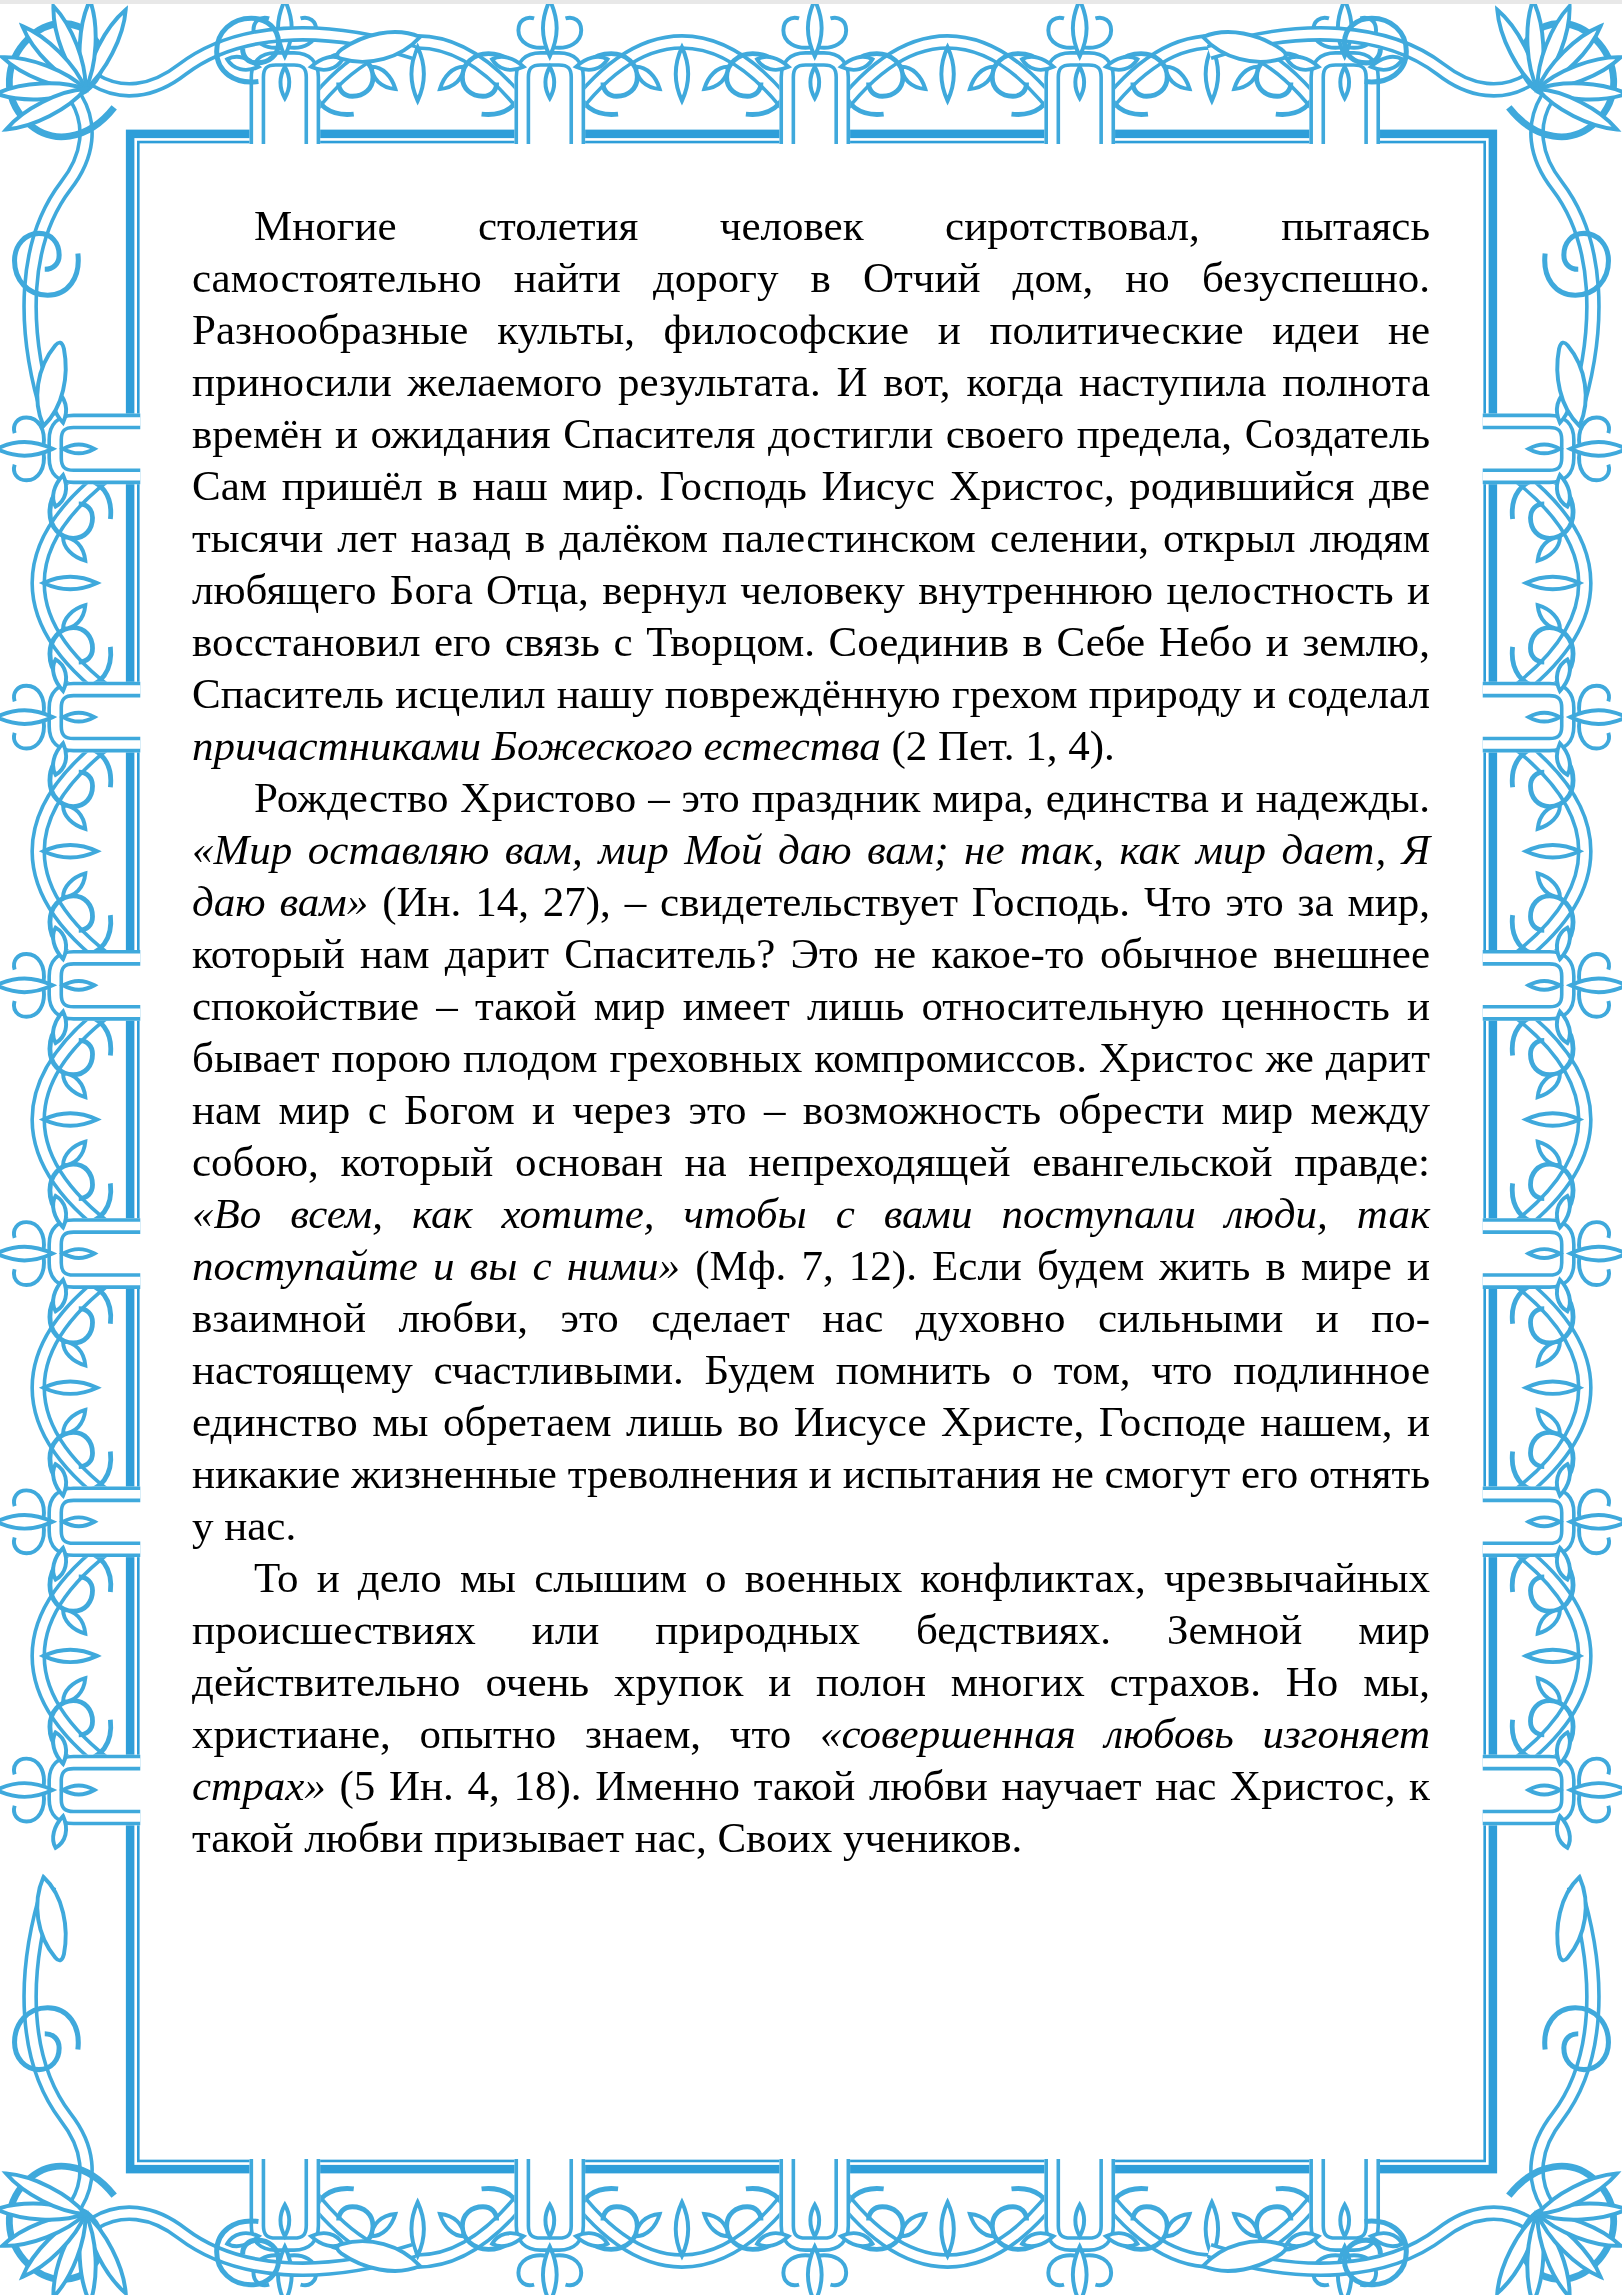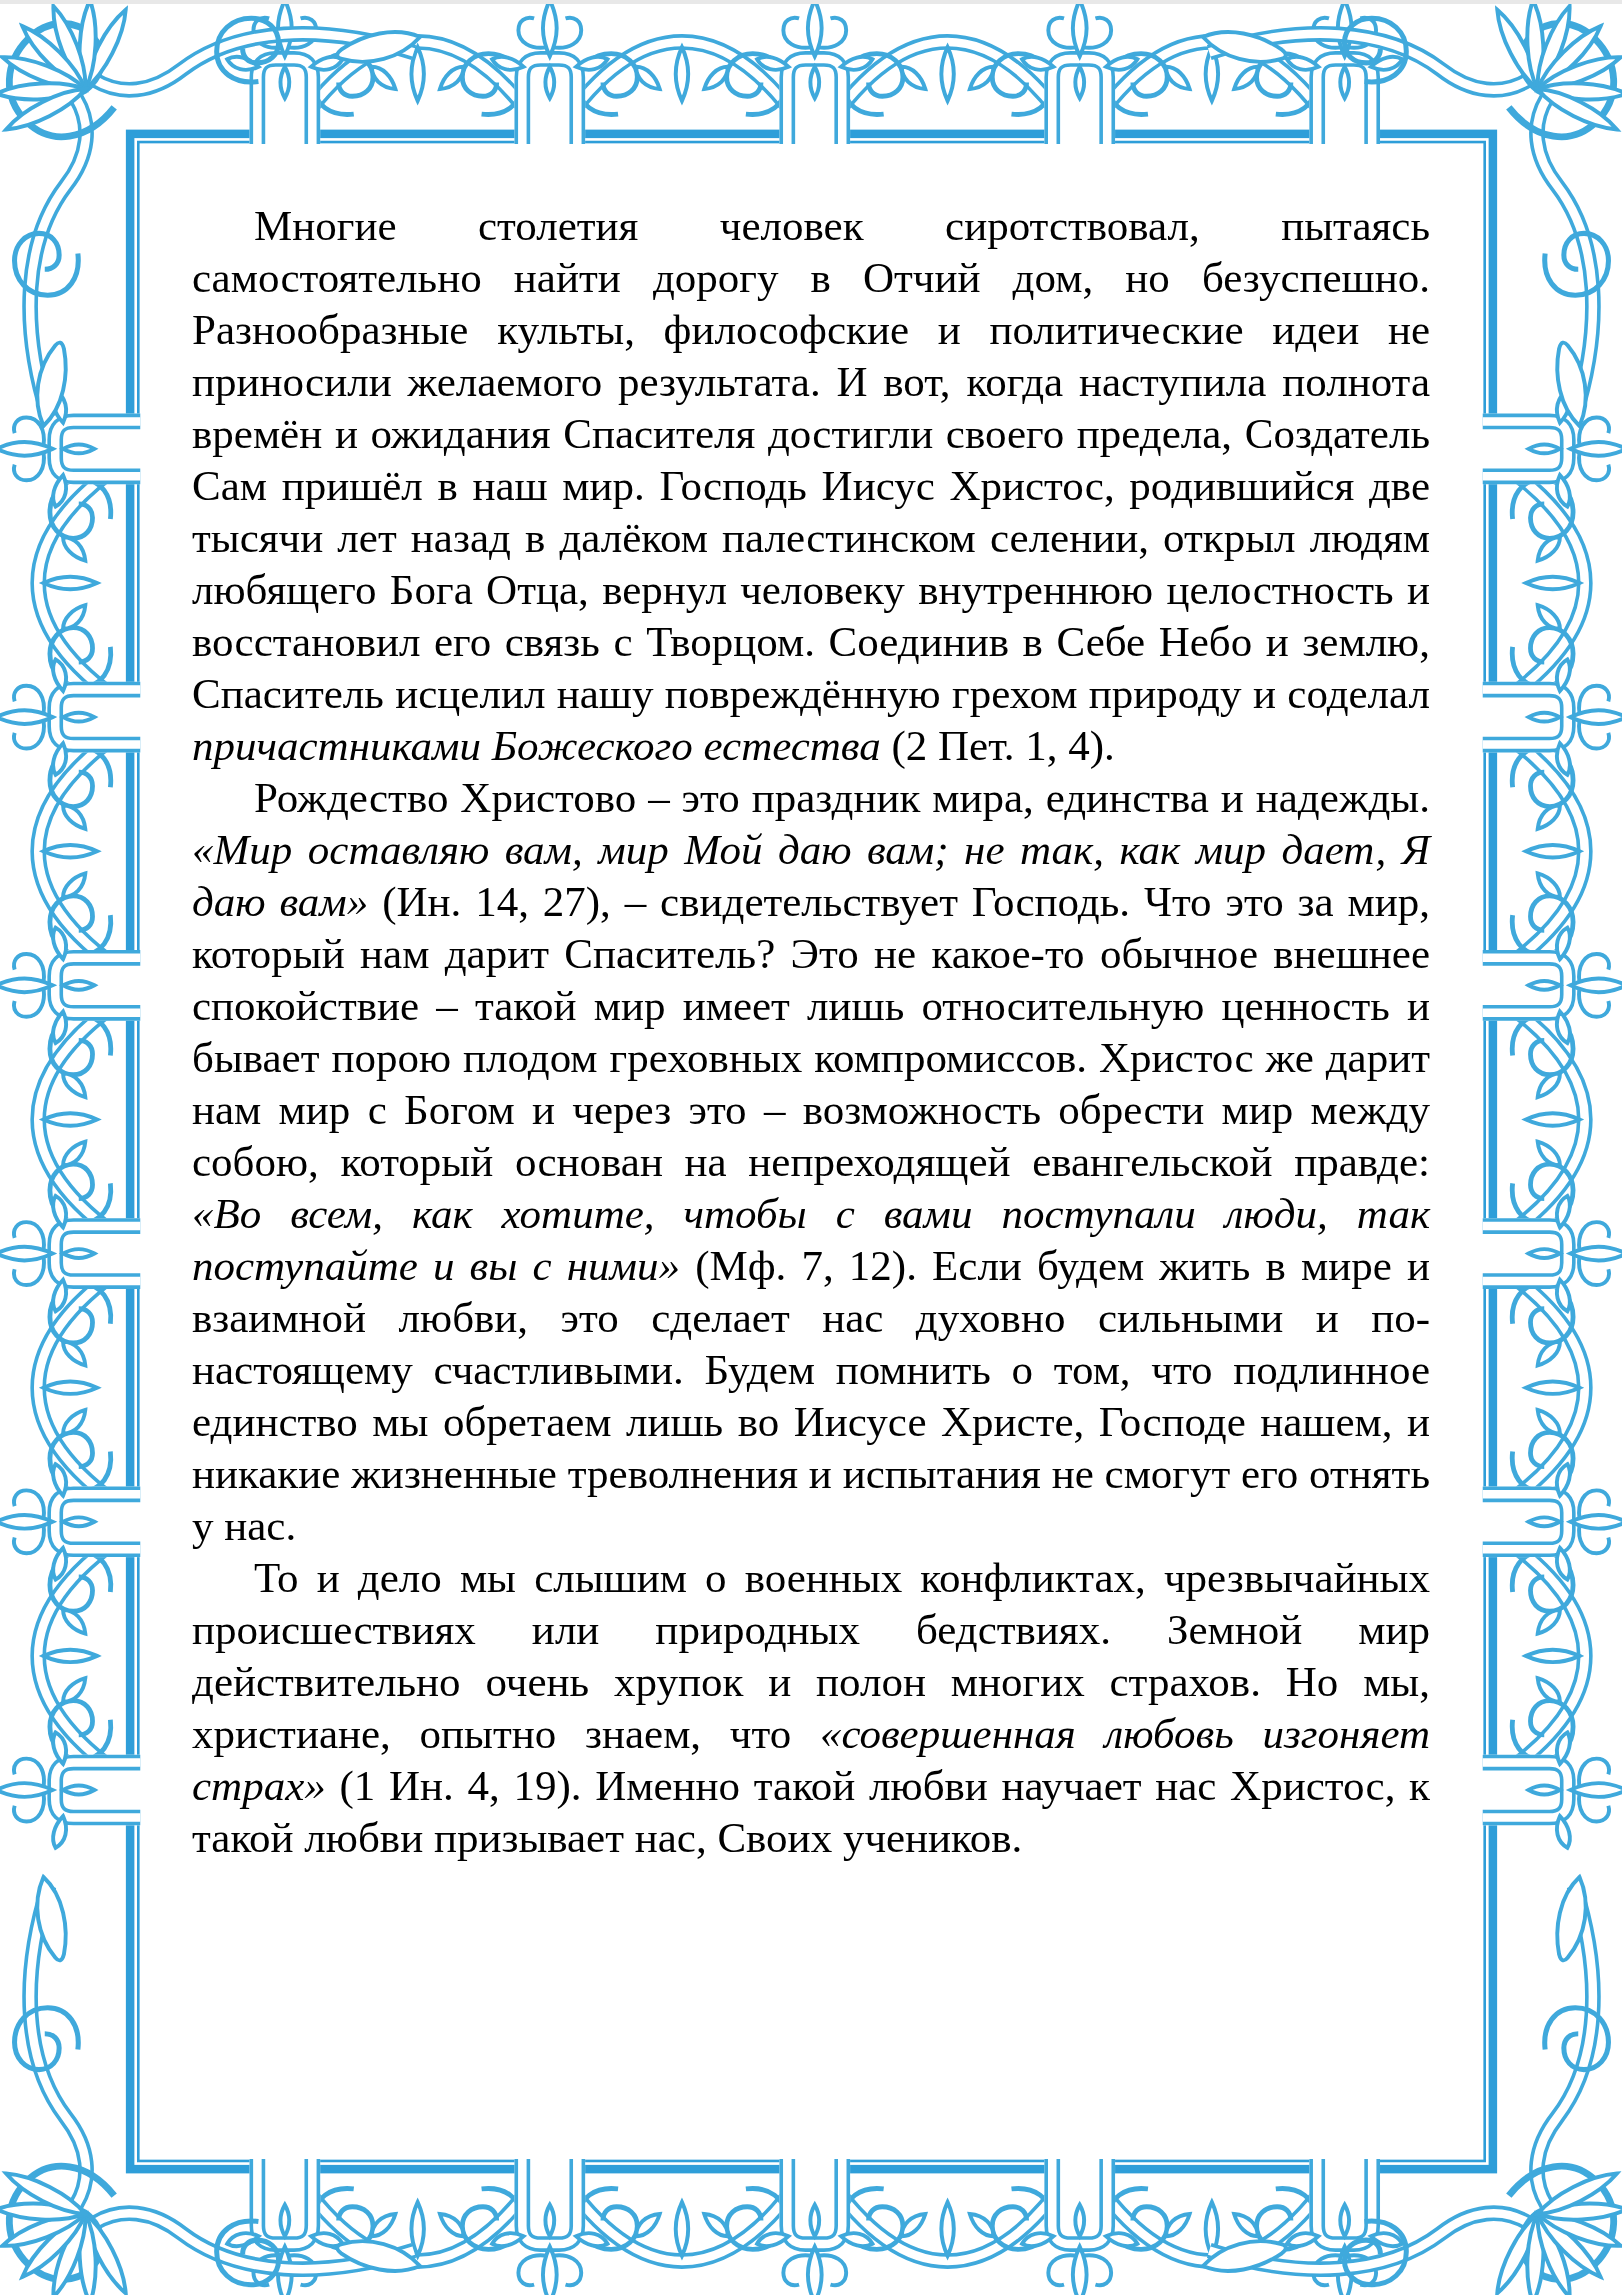--- a/index.html
+++ b/index.html
@@ -170,17 +170,17 @@
         <use href="#corner" transform="translate(192,3316) scale(1,-1)"></use>
       </g>
     <g>
         <use href="#corner" transform="translate(2288,3316) scale(-1,-1)"></use>
       </g>
   </svg>
 
   <div class="text-block">
     <p><span>Многие столетия человек сиротствовал, пытаясь самостоятельно найти дорогу в Отчий дом, но безуспешно. Разнообразные культы, философские и политические идеи не приносили желаемого результата. И вот, когда наступила полнота времён и ожидания Спасителя достигли своего предела, Создатель Сам пришёл в наш мир. Господь Иисус Христос, родившийся две тысячи лет назад в далёком палестинском селении, открыл людям любящего Бога Отца, вернул человеку внутреннюю целостность и восстановил его связь с Творцом. Соединив в Себе Небо и землю, Спаситель исцелил нашу повреждённую грехом природу и соделал </span><em>причастниками Божеского естества</em><span> (2 Пет. 1, 4).</span></p>
     <p><span>Рождество Христово – это праздник мира, единства и надежды. </span><em>«Мир оставляю вам, мир Мой даю вам; не так, как мир дает, Я даю вам»</em><span> (Ин. 14, 27), – свидетельствует Господь. Что это за мир, который нам дарит Спаситель? Это не какое-то обычное внешнее спокойствие – такой мир имеет лишь относительную ценность и бывает порою плодом греховных компромиссов. Христос же дарит нам мир с Богом и через это – возможность обрести мир между собою, который основан на непреходящей евангельской правде: </span><em>«Во всем, как хотите, чтобы с вами поступали люди, так поступайте и вы с ними»</em><span> (Мф. 7, 12). Если будем жить в мире и взаимной любви, это сделает нас духовно сильными и по-настоящему счастливыми. Будем помнить о том, что подлинное единство мы обретаем лишь во Иисусе Христе, Господе нашем, и никакие жизненные треволнения и испытания не смогут его отнять у нас.</span></p>
-    <p><span>То и дело мы слышим о военных конфликтах, чрезвычайных происшествиях или природных бедствиях. Земной мир действительно очень хрупок и полон многих страхов. Но мы, христиане, опытно знаем, что </span><em>«совершенная любовь изгоняет страх»</em><span> (1 Ин. 4, 19). Именно такой любви научает нас Христос, к такой любви призывает нас, Своих учеников.</span></p>
+    <p><span>То и дело мы слышим о военных конфликтах, чрезвычайных происшествиях или природных бедствиях. Земной мир действительно очень хрупок и полон многих страхов. Но мы, христиане, опытно знаем, что </span><em>«совершенная любовь изгоняет страх»</em><span> (5 Ин. 4, 18). Именно такой любви научает нас Христос, к такой любви призывает нас, Своих учеников.</span></p>
   </div>
 
 </div>
 
 
 </body></html>

